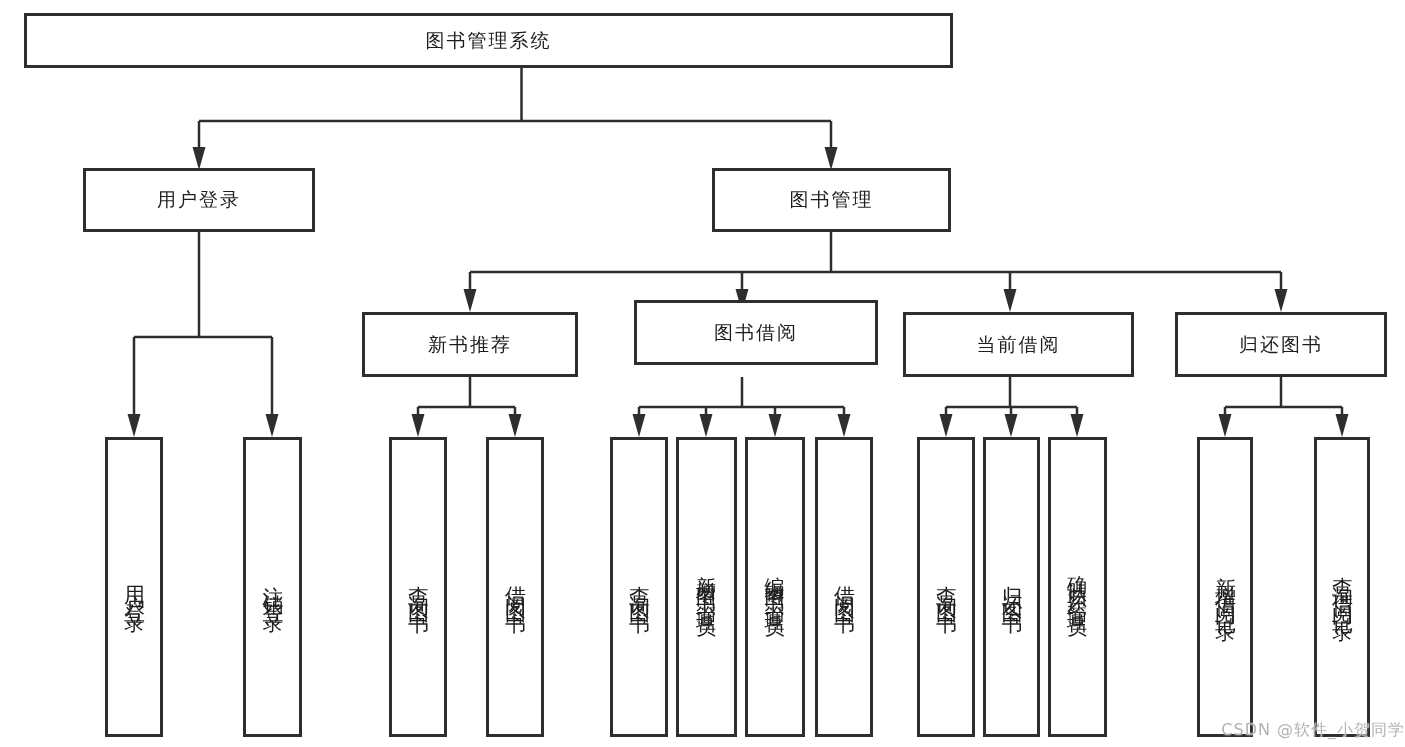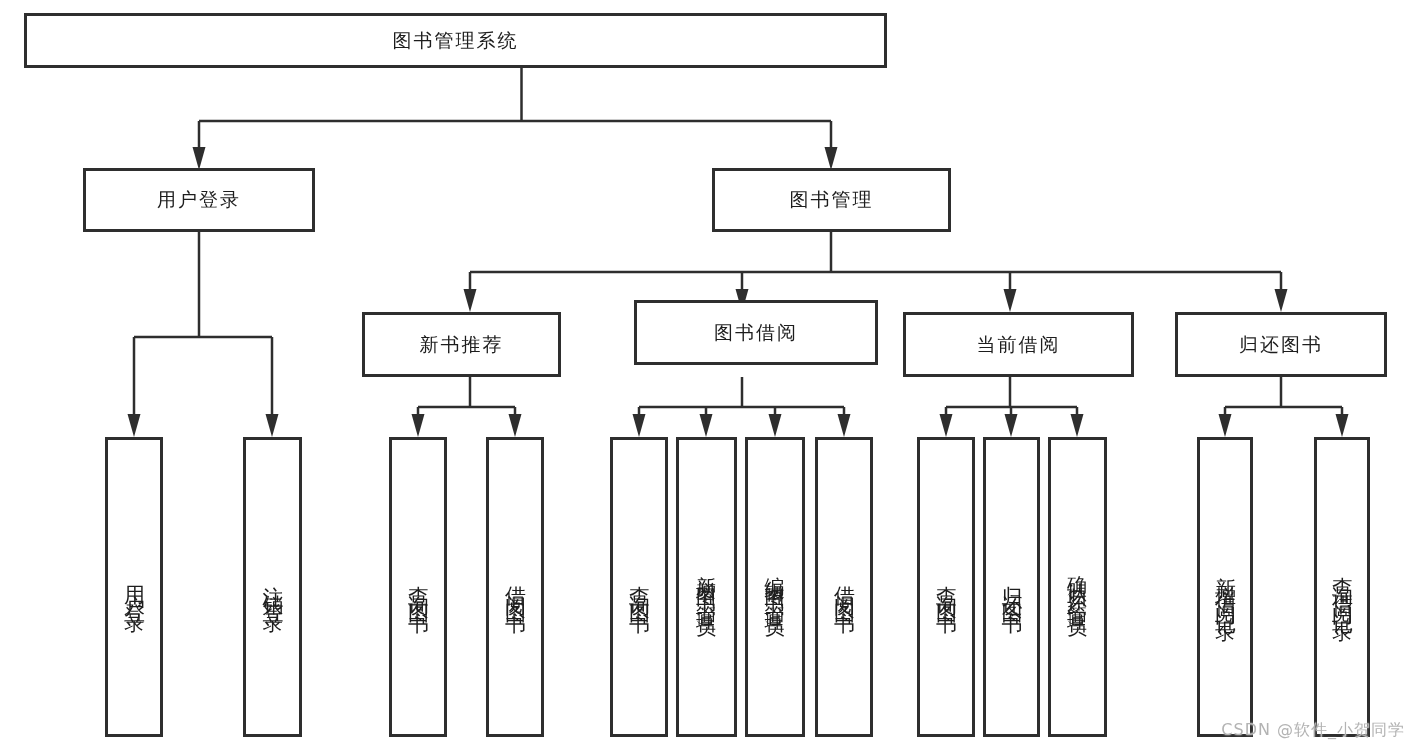--- a/index.html
+++ b/index.html
@@ -129,26 +129,26 @@
       <polygon points="768.5,414 781.5,414 775,437"></polygon>
       <polygon points="837.5,414 850.5,414 844,437"></polygon>
       <polygon points="939.5,414 952.5,414 946,437"></polygon>
       <polygon points="1004.5,414 1017.5,414 1011,437"></polygon>
       <polygon points="1070.5,414 1083.5,414 1077,437"></polygon>
       <polygon points="1218.5,414 1231.5,414 1225,437"></polygon>
       <polygon points="1335.5,414 1348.5,414 1342,437"></polygon>
     </g>
   </svg>
 
-  <div class="node branch" style="left:24px; top:13px; width:863px; height:55px;">图书管理系统</div>
+  <div class="node branch" style="left:24px; top:13px; width:929px; height:55px;">图书管理系统</div>
 
   <div class="node branch" style="left:83px; top:168px; width:232px; height:64px;">用户登录</div>
   <div class="node branch" style="left:712px; top:168px; width:239px; height:64px;">图书管理</div>
 
-  <div class="node branch" style="left:362px; top:312px; width:199px; height:65px;">新书推荐</div>
+  <div class="node branch" style="left:362px; top:312px; width:216px; height:65px;">新书推荐</div>
   <div class="node branch" style="left:634px; top:300px; width:244px; height:65px;">图书借阅</div>
   <div class="node branch" style="left:903px; top:312px; width:231px; height:65px;text-align:right;">当前借阅</div>
   <div class="node branch" style="left:1175px; top:312px; width:212px; height:65px;">归还图书</div>
 
   <div class="node leaf" style="left:105px; width:58px;">用户登录</div>
   <div class="node leaf" style="left:243px; width:59px;">注销登录</div>
 
   <div class="node leaf" style="left:389px; width:58px;">查询图书</div>
   <div class="node leaf" style="left:486px; width:58px;">借阅图书</div>
 

